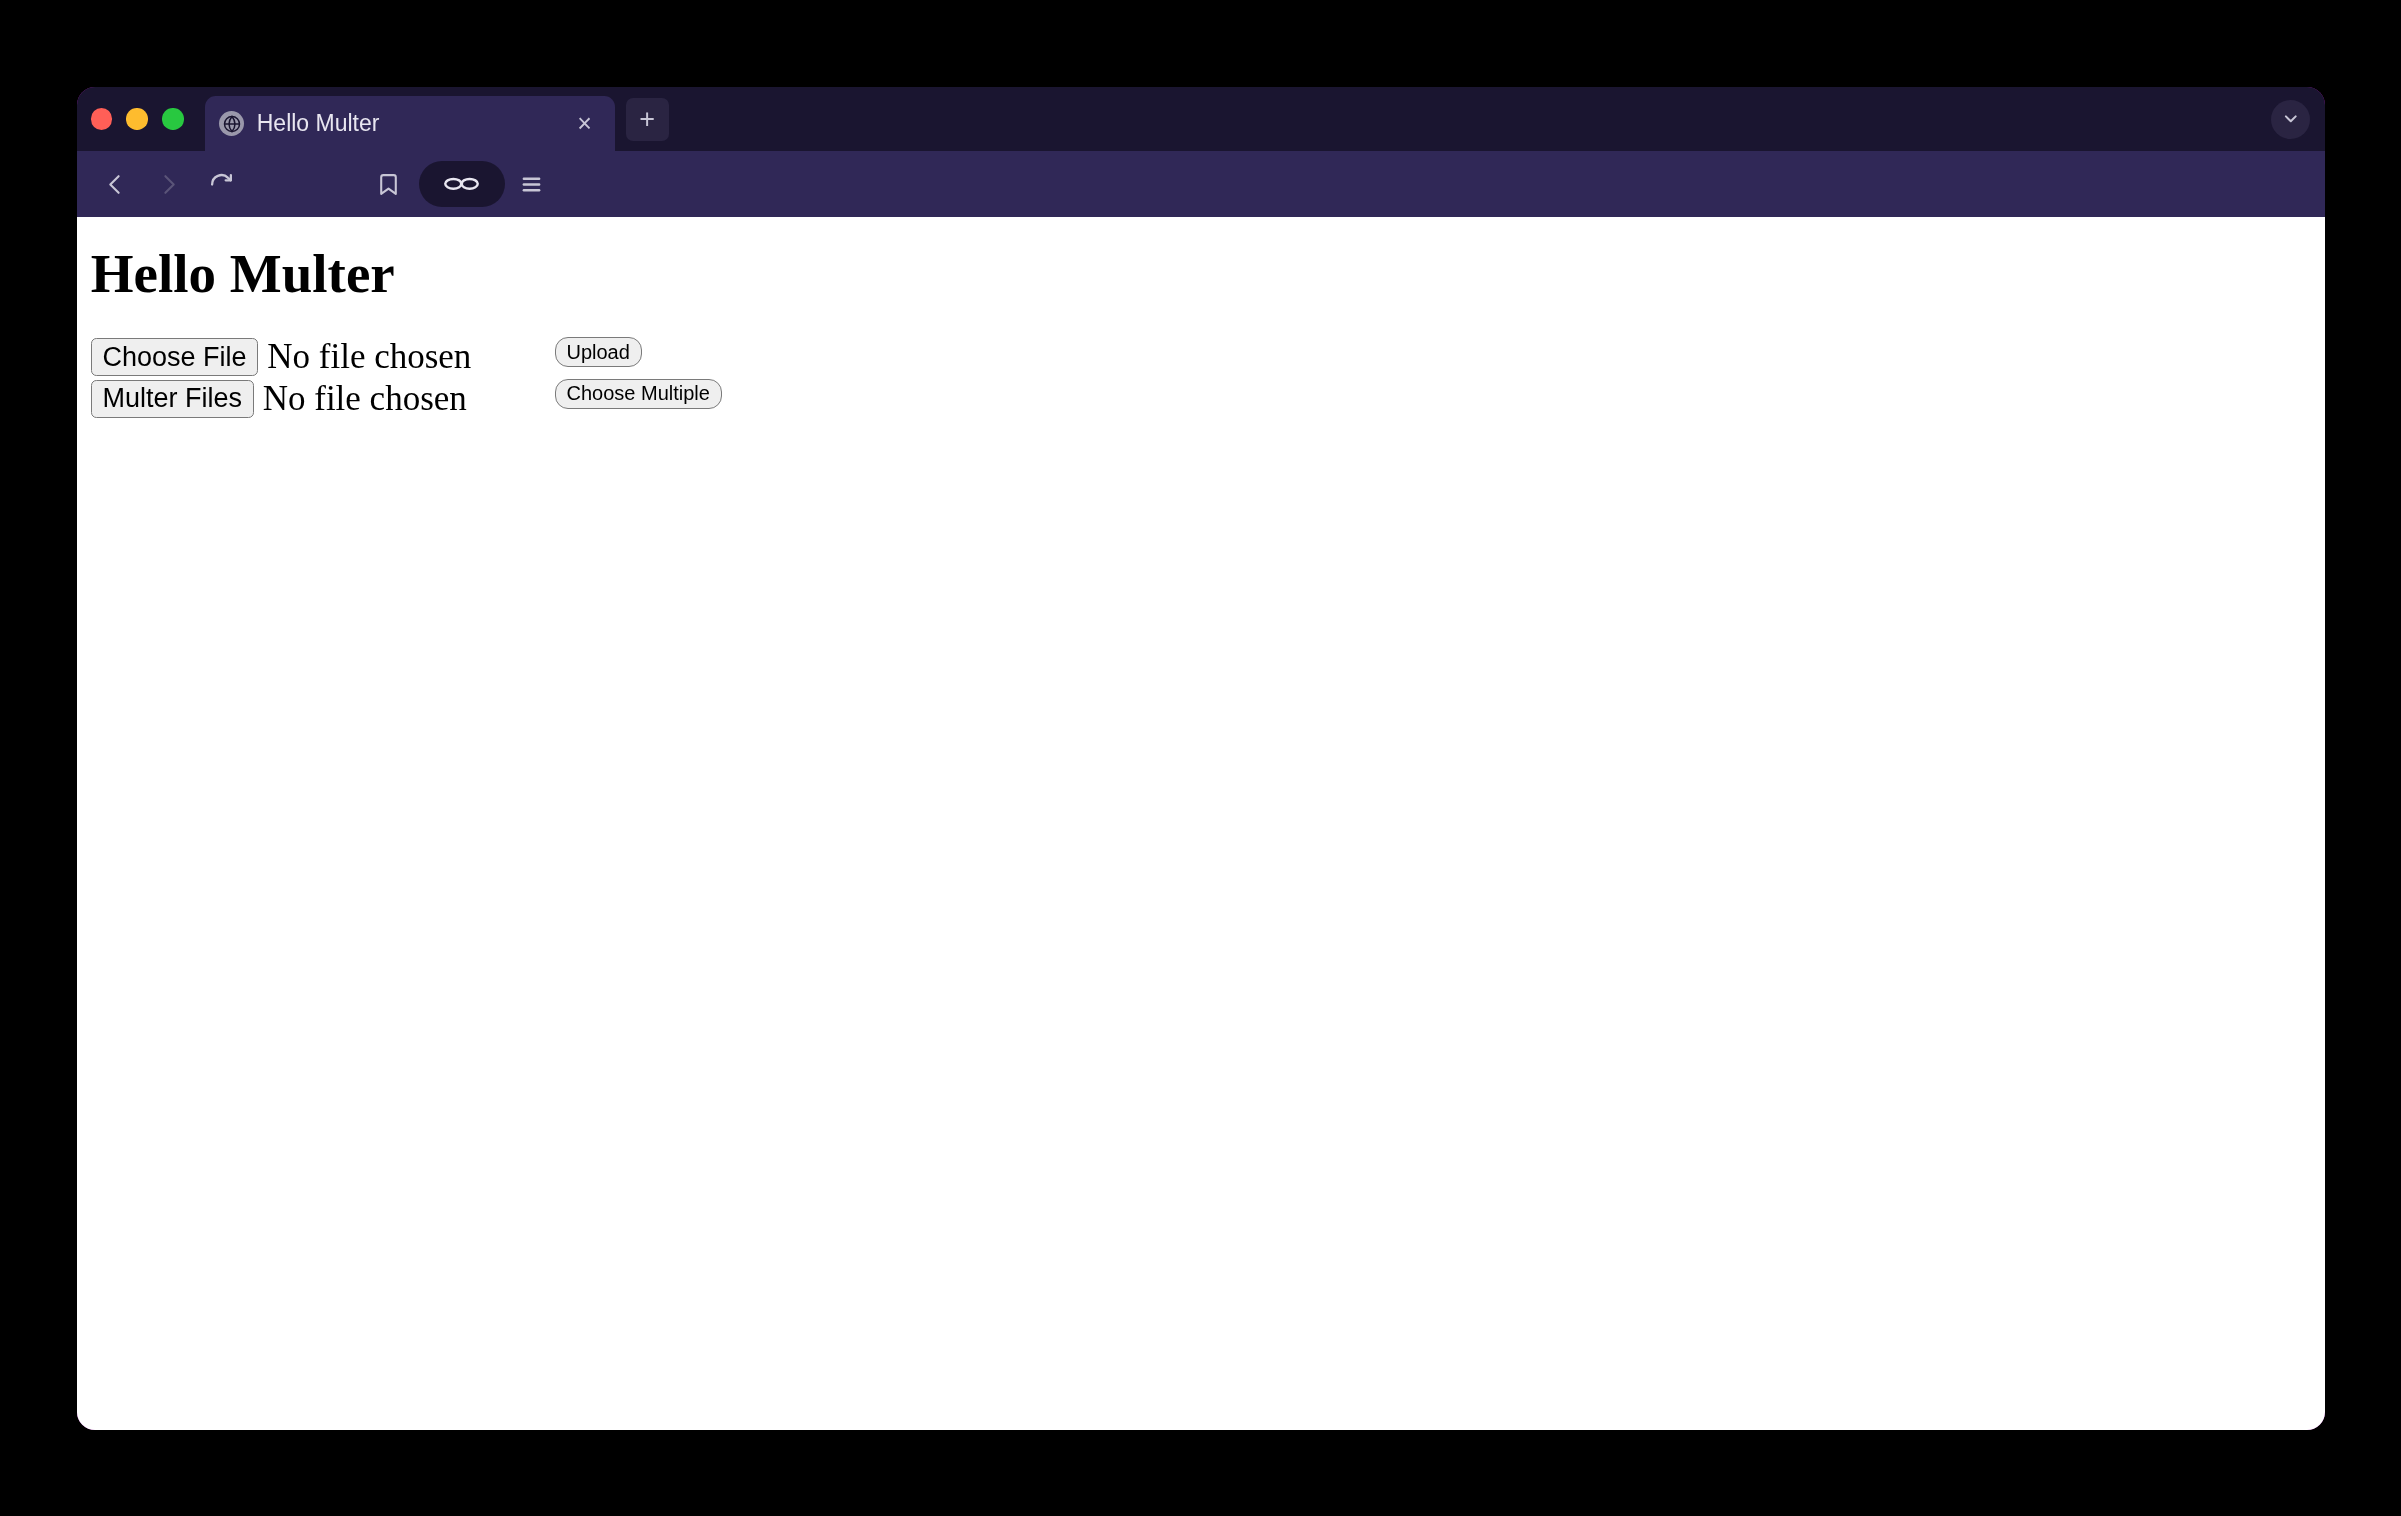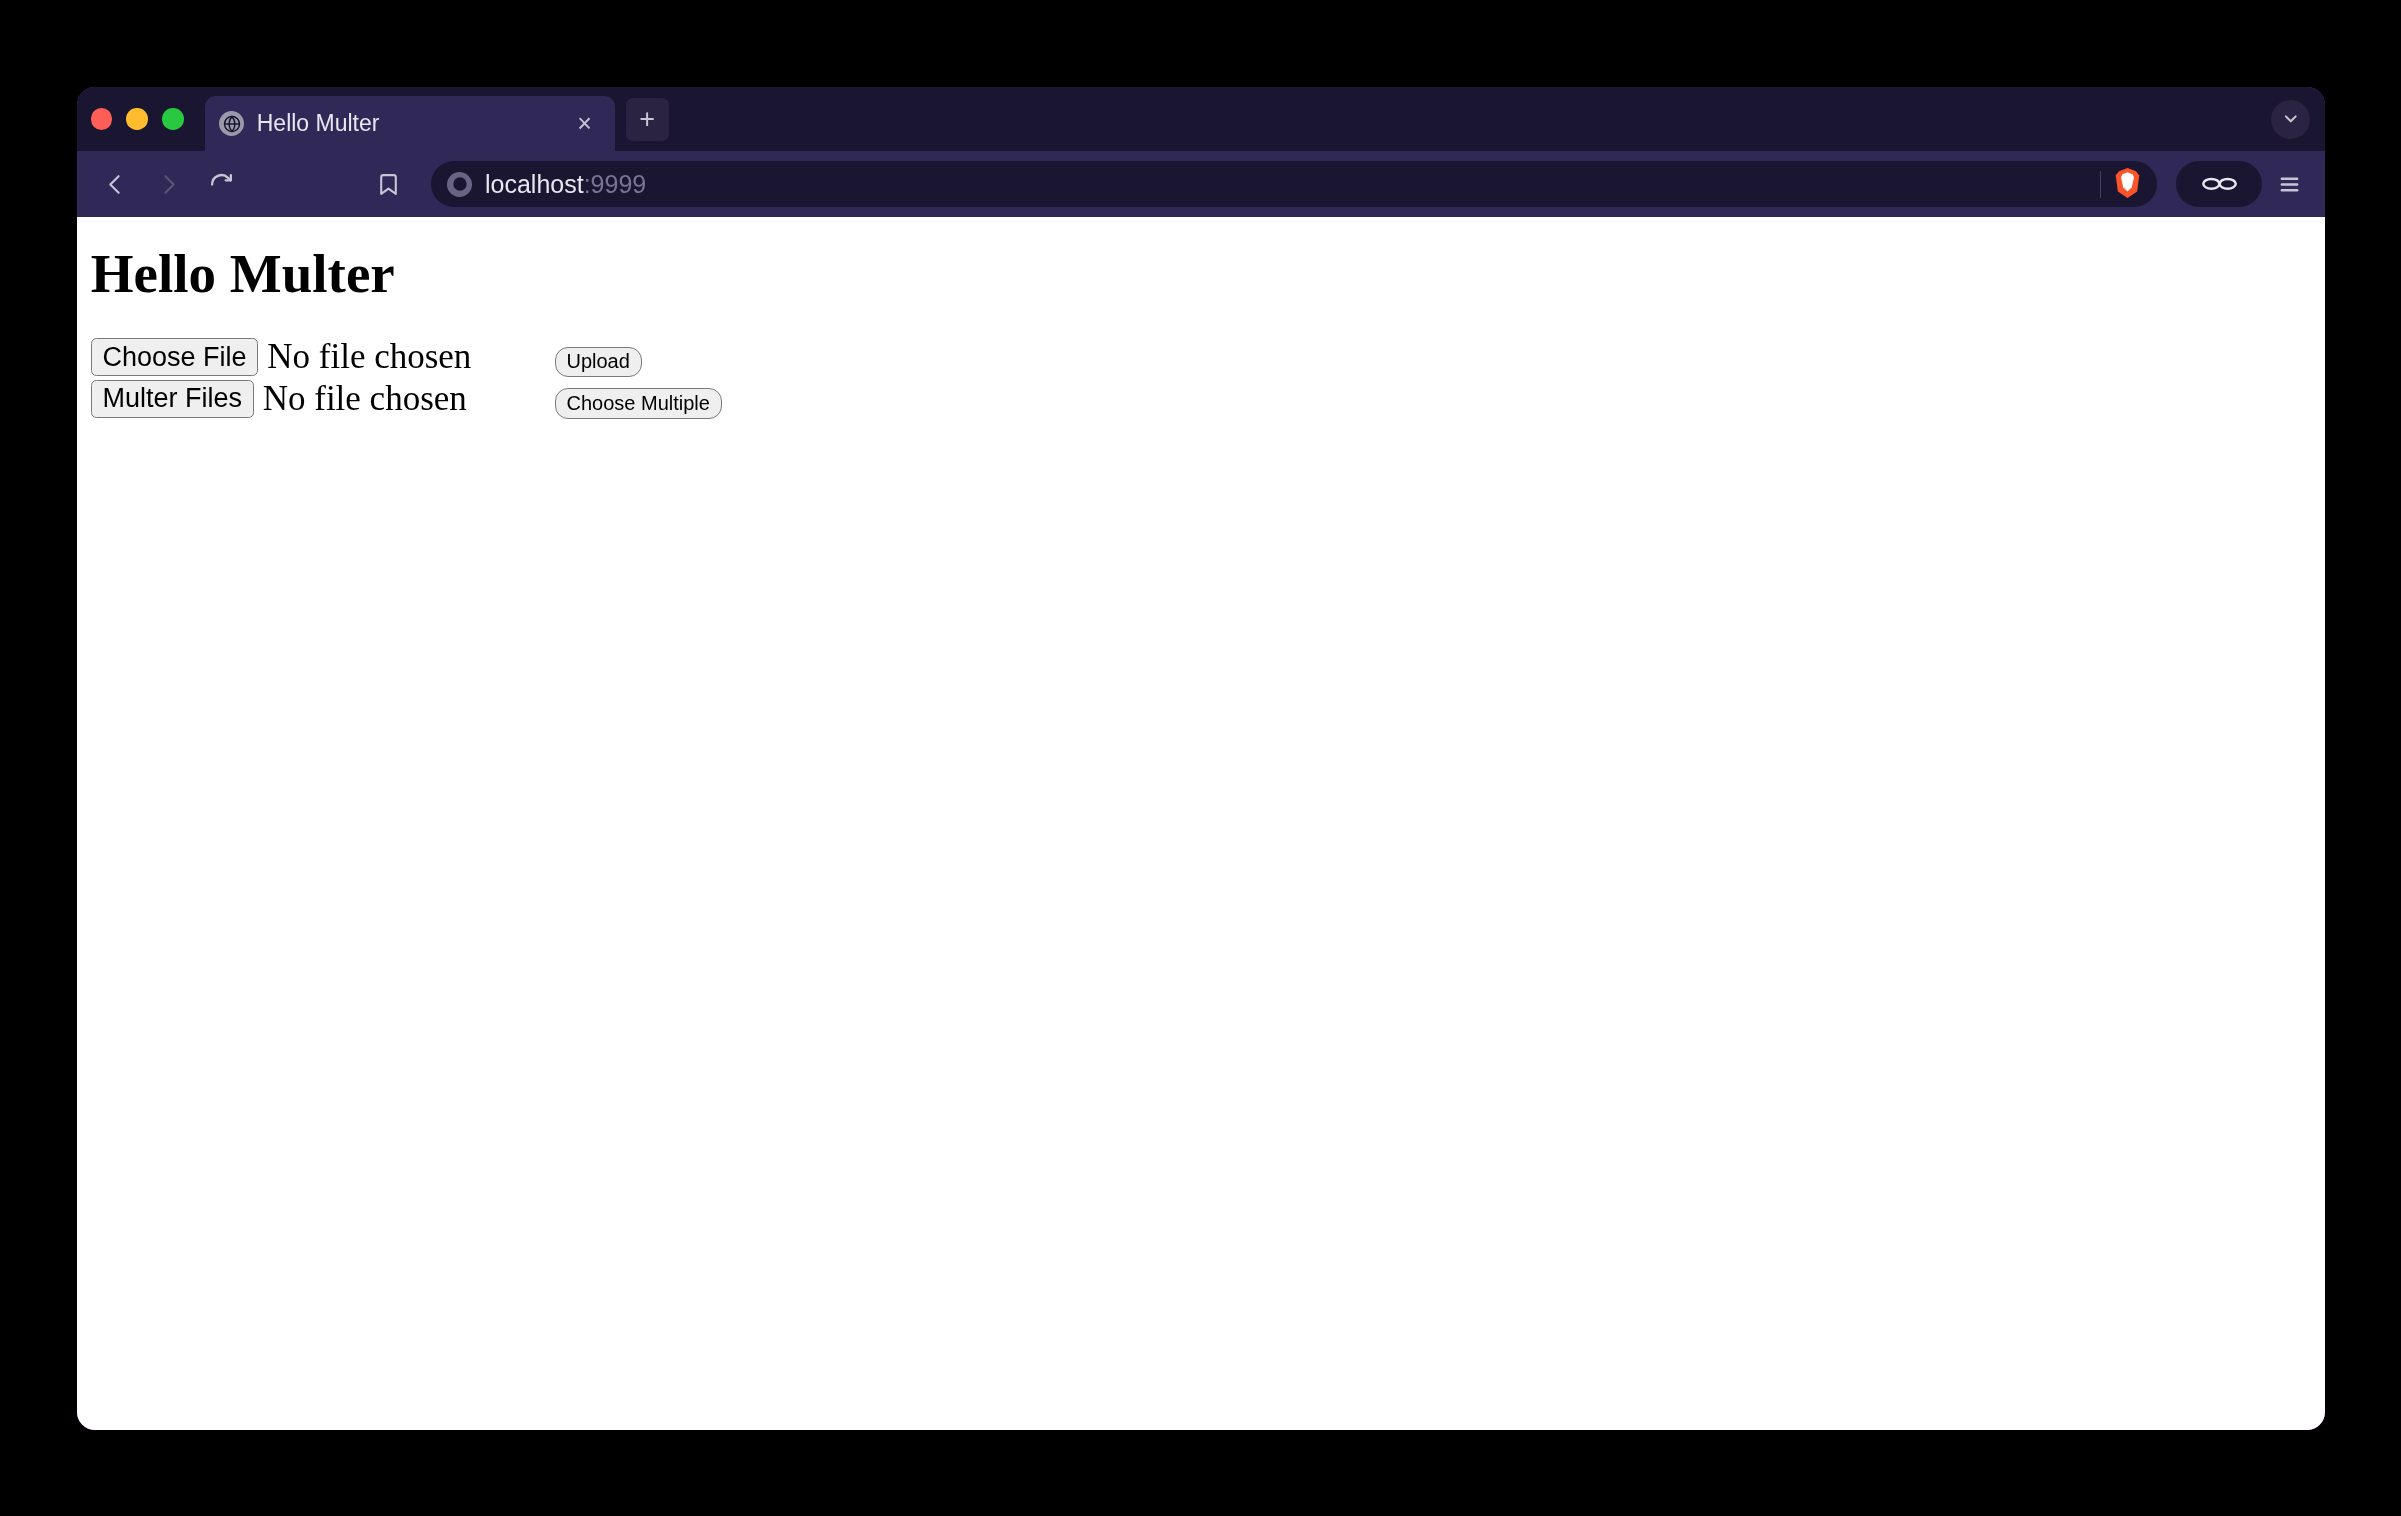--- a/index.html
+++ b/index.html
@@ -205,21 +205,21 @@
     }
     .content h1 {
       font-family: "Times New Roman", Times, serif;
       font-size: 55px;
       font-weight: 700;
       color: #000;
       margin-bottom: 32px;
     }
     .form-row {
       display: flex;
-      align-items: flex-end;
+      align-items: flex-start;
       margin-bottom: 1.8px;
     }
     .file-group {
       display: flex;
       align-items: center;
       width: 464px;
     }
     .file-btn {
       background: #efefef;
       border: 1.8px solid #7a7a7a;
@@ -293,39 +293,20 @@
         <path d="M3 12a9 9 0 0 1 15.3-6.4L21 8"></path>
         <polyline points="21 3 21 8 16 8"></polyline>
       </svg>
     </div>
     <div class="toolbar-gap"></div>
     <div class="tool-btn">
       <svg viewBox="0 0 24 24" fill="none" stroke="currentColor" stroke-width="2" stroke-linecap="round" stroke-linejoin="round">
           <path d="M19 21l-7-5-7 5V5a2 2 0 0 1 2-2h10a2 2 0 0 1 2 2z"></path>
         </svg>
     </div>
-    <div class="address-bar">
-      <span class="secure-icon">
-        <svg viewBox="0 0 24 24">
-            <circle cx="12" cy="12" r="10"></circle>
-            <rect x="11" y="6" width="2" height="8" fill="#1a1530"></rect>
-            <rect x="11" y="16" width="2" height="2" fill="#1a1530"></rect>
-          </svg>
-      </span>
-      <span class="url-text">
-        <span class="url-host">localhost</span><span class="url-port">:9999</span>
-      </span>
-      <span class="addr-divider"></span>
-      <span>
-        <svg class="brave-shield" viewBox="0 0 24 28">
-          <path d="M12 0 L20 3 L23 7 L21 22 L12 28 L3 22 L1 7 L4 3 Z" fill="#fb542b"></path>
-          <path d="M12 4 L17 6 L18 9 L16 18 L12 22 L8 18 L6 9 L7 6 Z" fill="#ffffff"></path>
-        </svg>
-      </span>
-    </div>
     <div class="reader-btn">
       <svg viewBox="0 0 48 20" fill="currentColor">
         <ellipse cx="14" cy="10" rx="10" ry="6" fill="none" stroke="currentColor" stroke-width="3"></ellipse>
         <ellipse cx="34" cy="10" rx="10" ry="6" fill="none" stroke="currentColor" stroke-width="3"></ellipse>
         <rect x="22" y="8" width="4" height="4"></rect>
       </svg>
     </div>
     <div class="menu-btn">
       <svg viewBox="0 0 24 24" fill="none" stroke="currentColor" stroke-width="2.5" stroke-linecap="round">
           <line x1="4" y1="6" x2="20" y2="6"></line>

